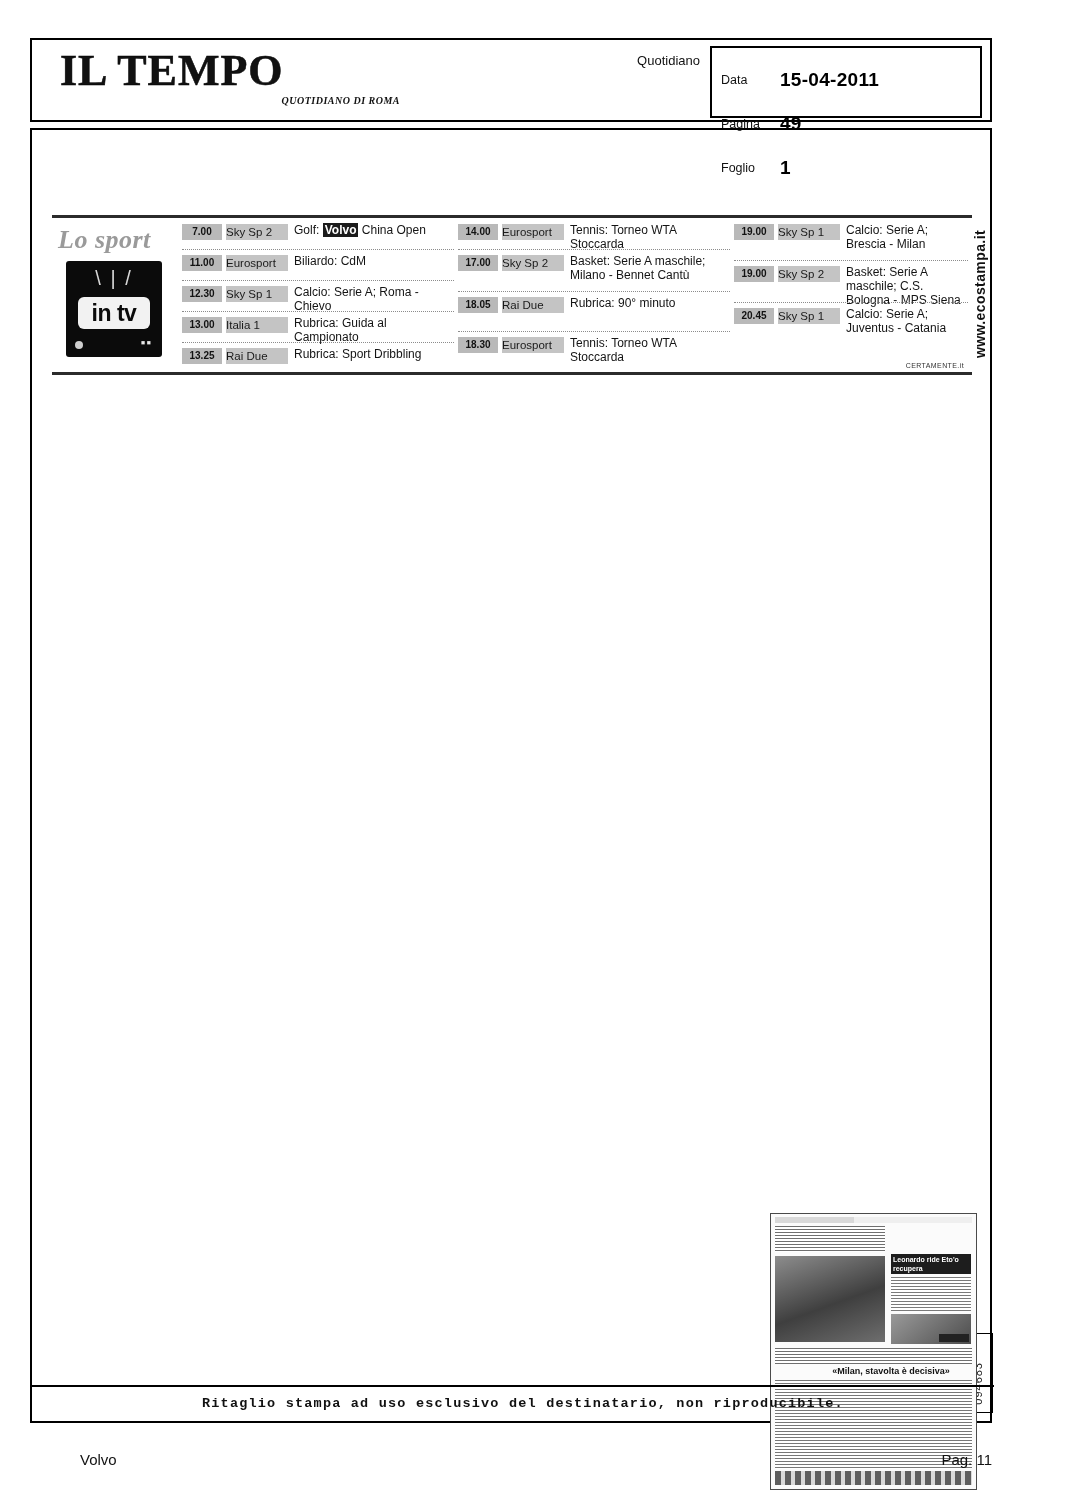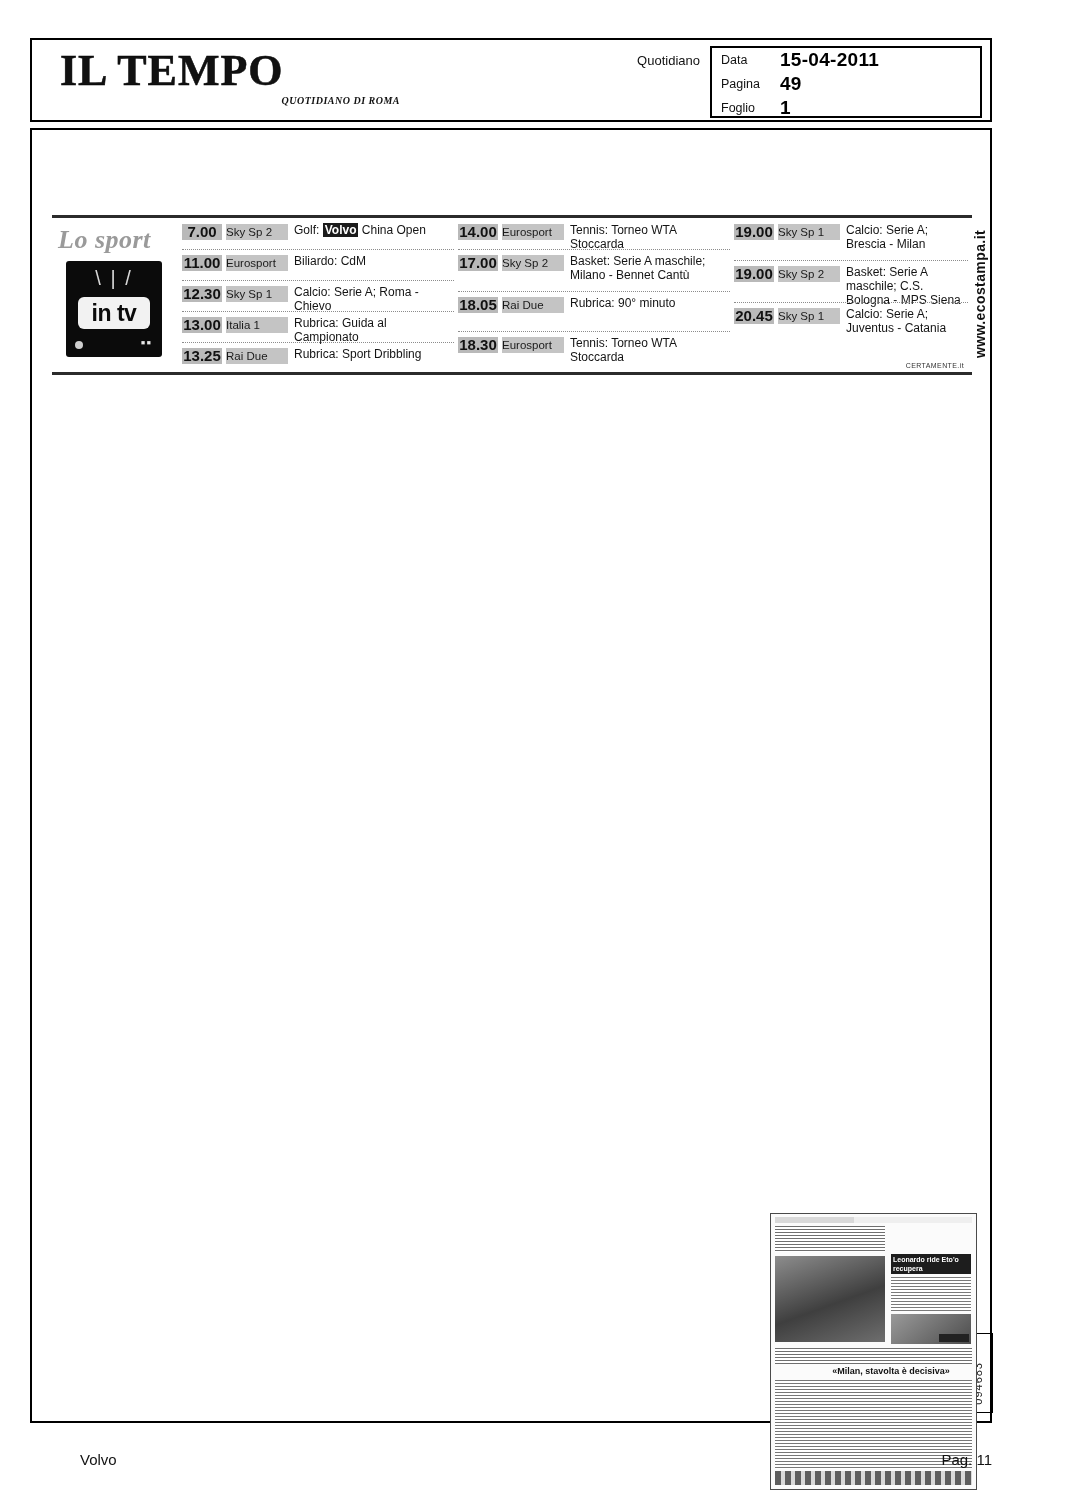--- a/index.html
+++ b/index.html
@@ -74,20 +74,21 @@
     top: 6px;
     width: 272px;
     height: 72px;
     border: 2px solid #000;
     box-sizing: border-box;
   }
   .meta-row {
     position: relative;
     height: 24px;
     line-height: 24px;
+    margin-top: 20px;
   }
   .meta-key {
     position: absolute;
     left: 9px;
     top: 0;
     font-size: 12.5px;
     color: #111;
   }
   .meta-val {
     position: absolute;
@@ -262,21 +263,21 @@
     width: 100%;
     border-bottom: 1px dotted #8c8c8c;
   }
   .time {
     position: absolute;
     left: 0;
     top: 3px;
     width: 40px;
     height: 16px;
     background: #b9b9b9;
-    font-size: 15px;
+    font-size: 10px;
     font-weight: bold;
     color: #111;
     text-align: center;
     line-height: 16px;
   }
   .chan {
     position: absolute;
     left: 44px;
     top: 3px;
     width: 62px;
@@ -608,17 +609,20 @@
       </div>
       <div class="t-right-text"></div>
       <div class="t-right-photo"></div>
       <div class="t-badge"></div>
       <div class="t-mid"></div>
       <div class="t-title2">«Milan, stavolta è decisiva»</div>
       <div class="t-bottom"></div>
       <div class="t-strip"></div>
     </div>
 
+    <div class="notice">
+      <div class="notice-text">Ritaglio   stampa   ad   uso esclusivo  del   destinatario,  non   riproducibile.</div>
+    </div>
   </div>
 </div>
 
 <div class="page-footer-left">Volvo</div>
 <div class="page-footer-right">Pag. 11</div>
 
 </body></html>

